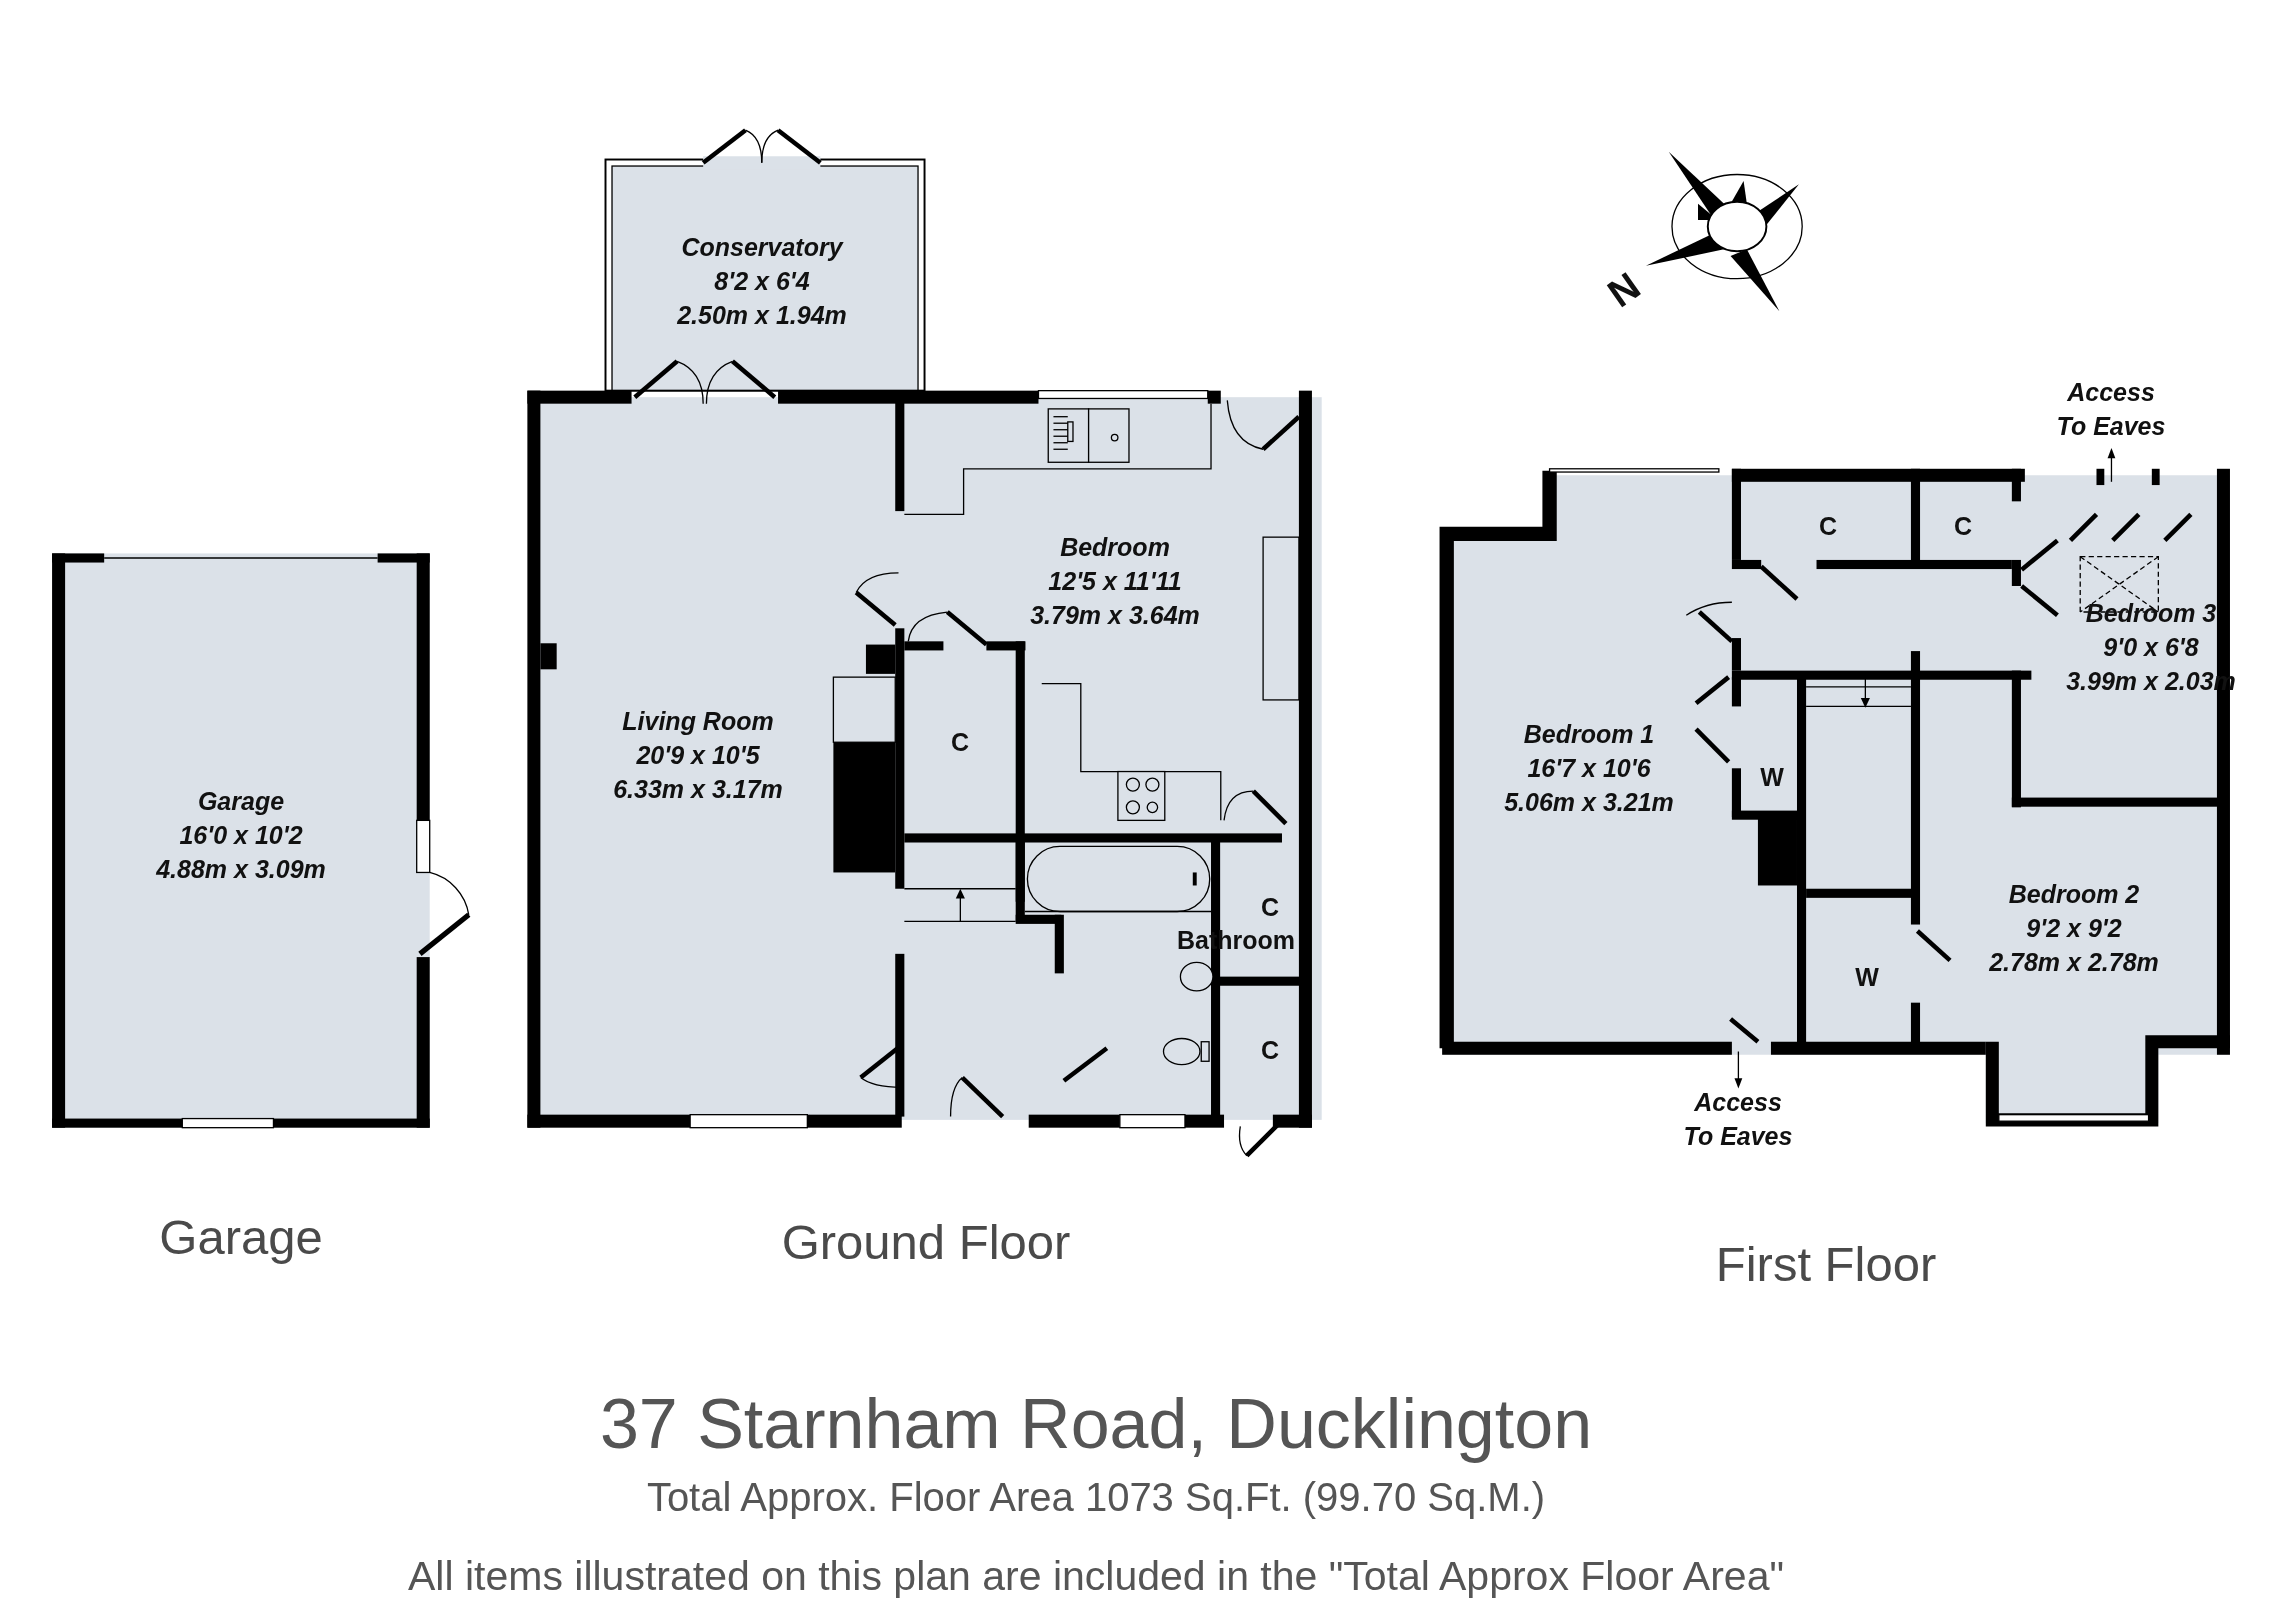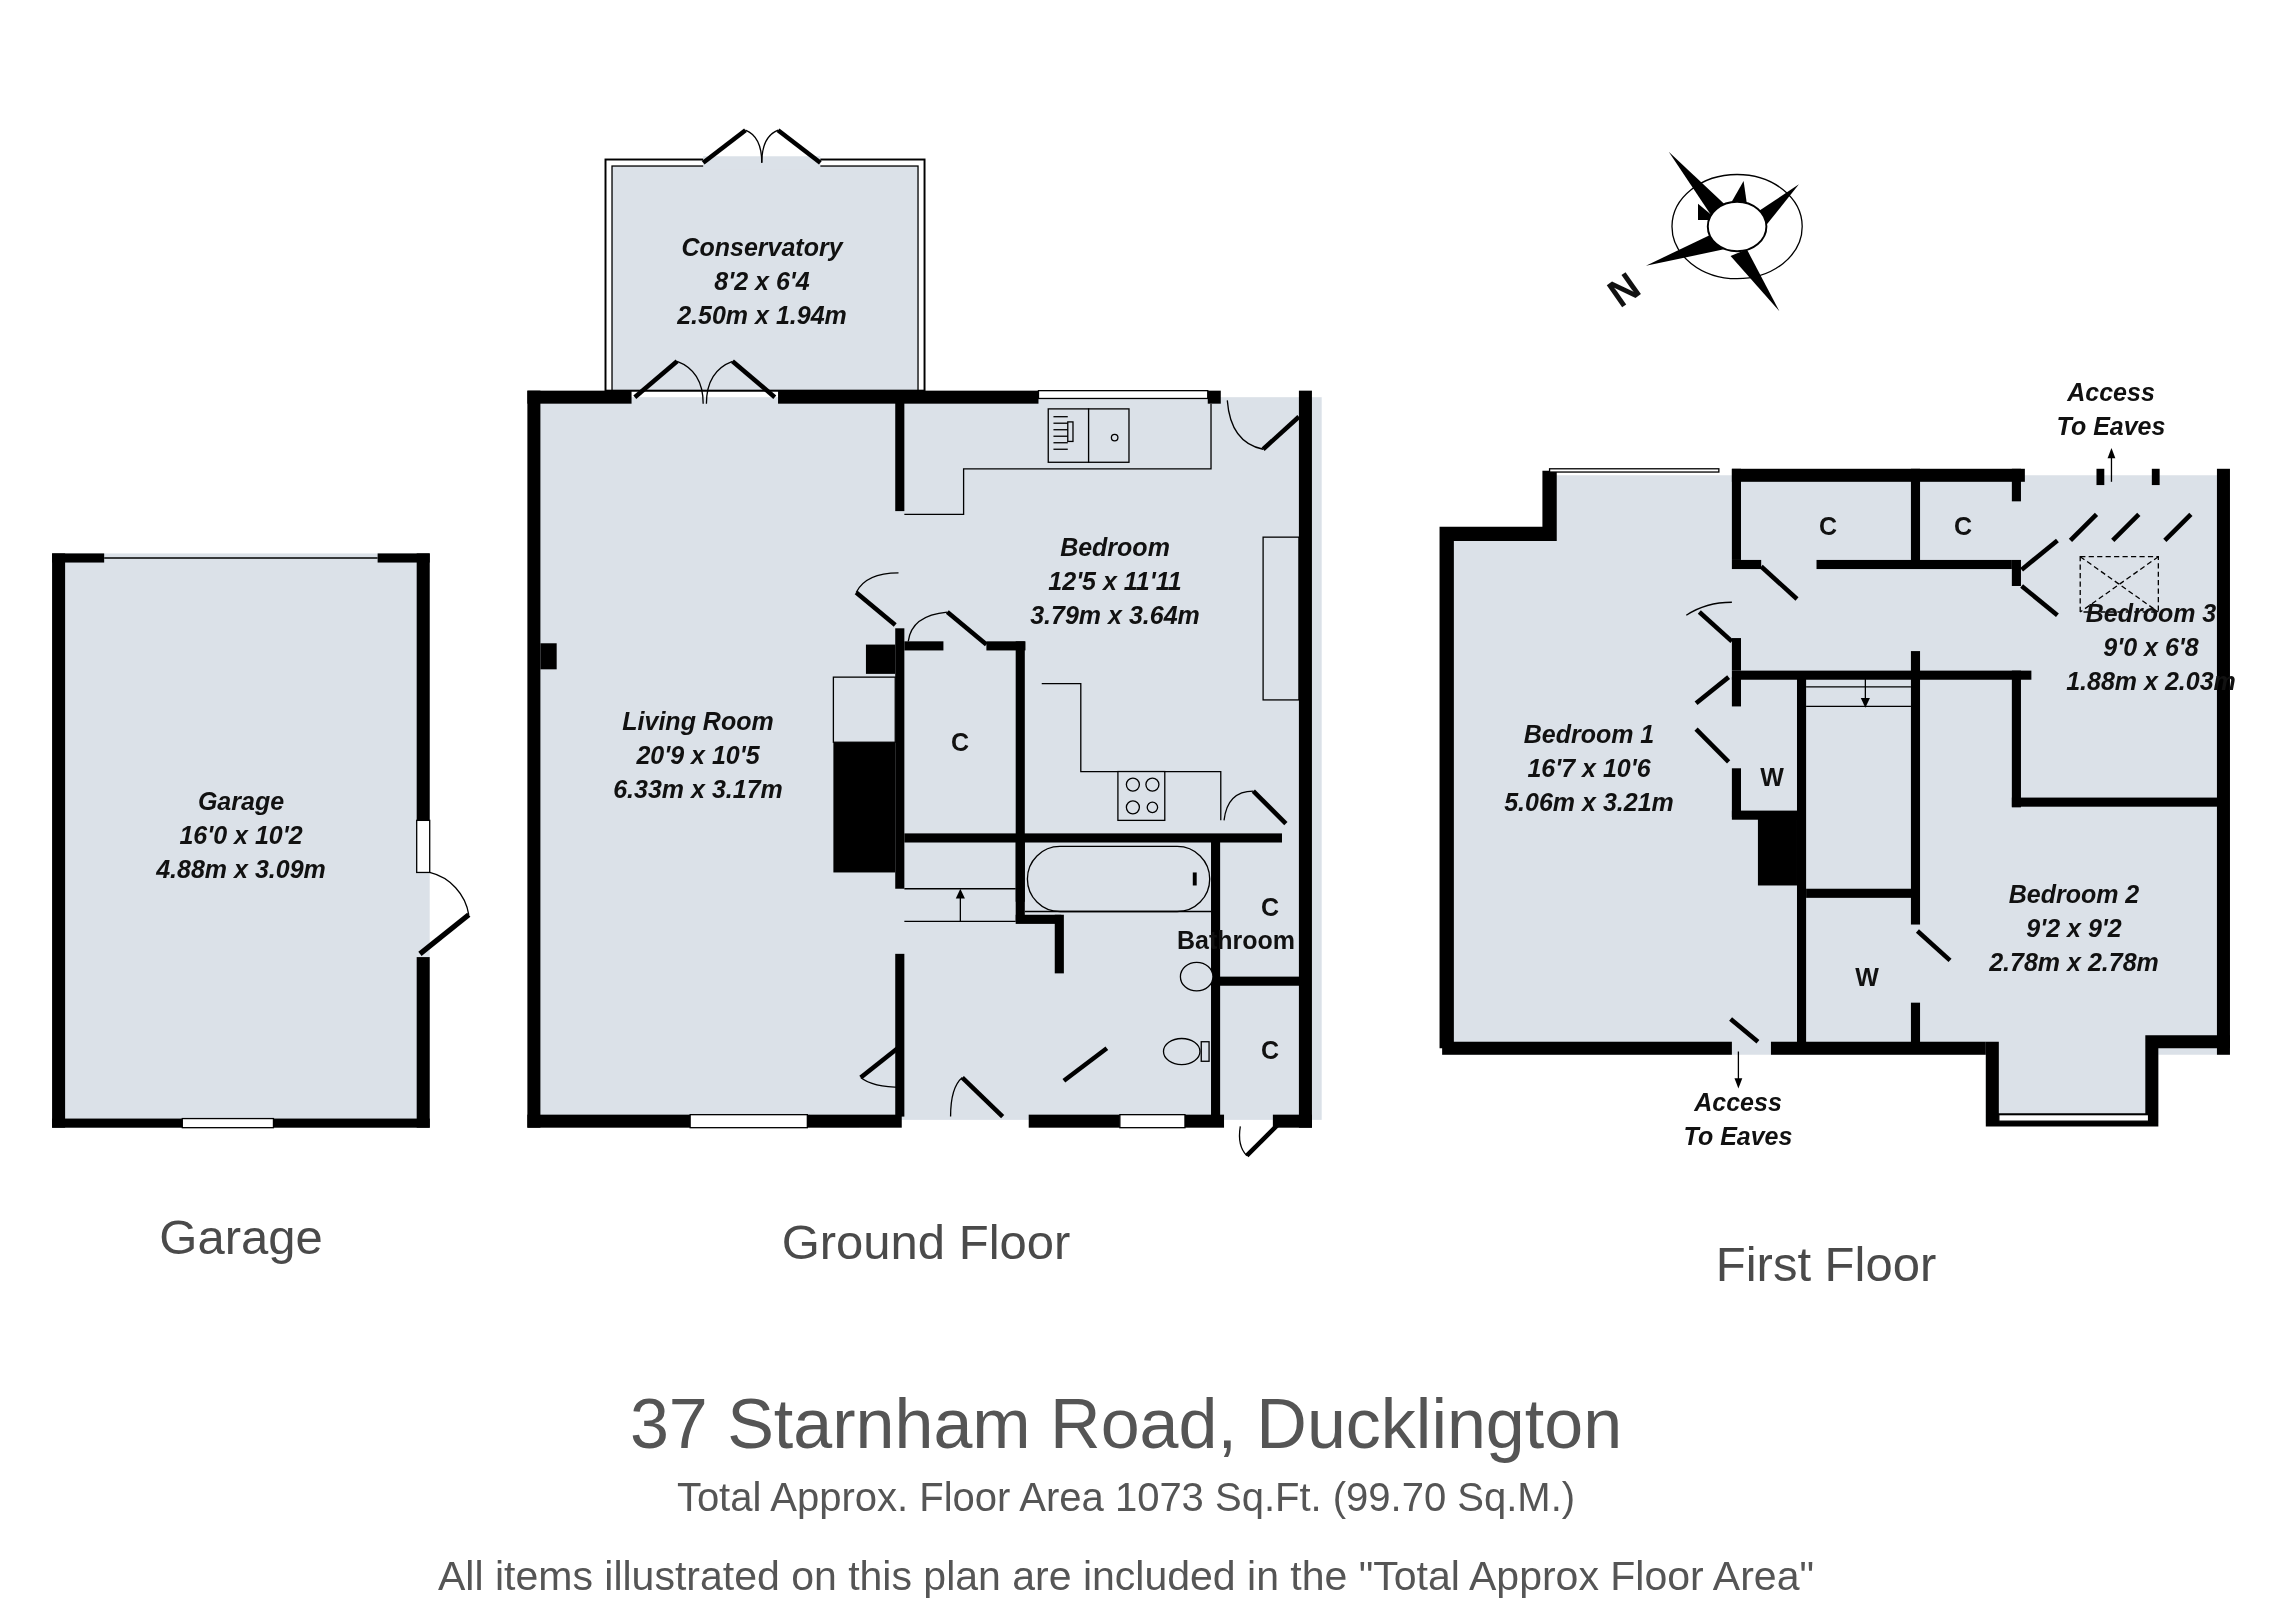--- a/index.html
+++ b/index.html
@@ -1,21 +1,21 @@
 <!DOCTYPE html>
 <html style="font-size:10.4px"><head>
 <meta charset="utf-8">
 <style>
   html, body { margin:0; padding:0; background:#ffffff; }
   body { width:2284px; height:1616px; position:relative; overflow:hidden; font-family:"Liberation Sans", sans-serif; }
   svg#plan { position:absolute; left:0; top:0; }
   .lbl { position:absolute; transform:translate(-50%,-50%); text-align:center; font-weight:bold; color:#111; font-size:25px; line-height:34px; white-space:nowrap; font-family:"Liberation Sans", sans-serif; }
   .lbl div { display:block;font-style:italic; }
   .floor-title { position:absolute; transform:translate(-50%,-50%); color:#4a4a4a; font-size:49px; white-space:nowrap; font-family:"Liberation Sans", sans-serif; }
-  .footer { position:absolute; left:1126px; transform:translateX(-50%); color:#555; white-space:nowrap; text-align:center; font-family:"Liberation Sans", sans-serif; }
+  .footer { position:absolute; left:1096px; transform:translateX(-50%); color:#555; white-space:nowrap; text-align:center; font-family:"Liberation Sans", sans-serif; }
   .addr { top:1384px; font-size:70px; }
   .area { top:1475px; font-size:40px; }
   .note { top:1553px; font-size:41px; }
 </style>
 </head>
 <body>
 
 <svg id="plan" width="2284" height="1616" viewBox="0 0 3508 2482">
 
   <g>
@@ -261,21 +261,21 @@
   <div>5.06m x 3.21m</div>
 </div>
 <div class="lbl" style="left:2074px;top:928px;">
   <div>Bedroom 2</div>
   <div>9'2 x 9'2</div>
   <div>2.78m x 2.78m</div>
 </div>
 <div class="lbl" style="left:2123px;top:647px;margin-left:28px;">
   <div>Bedroom 3</div>
   <div>9'0 x 6'8</div>
-  <div>1.88m x 2.03m</div>
+  <div>3.99m x 2.03m</div>
 </div>
 <div class="lbl" style="left:1828px;top:526px;">C</div>
 <div class="lbl" style="left:1963px;top:526px;">C</div>
 <div class="lbl" style="left:1772px;top:777px;">W</div>
 <div class="lbl" style="left:1867px;top:977px;">W</div>
 
 <div class="lbl" style="left:2111px;top:409px;">
   <div>Access</div>
   <div>To Eaves</div>
 </div>

